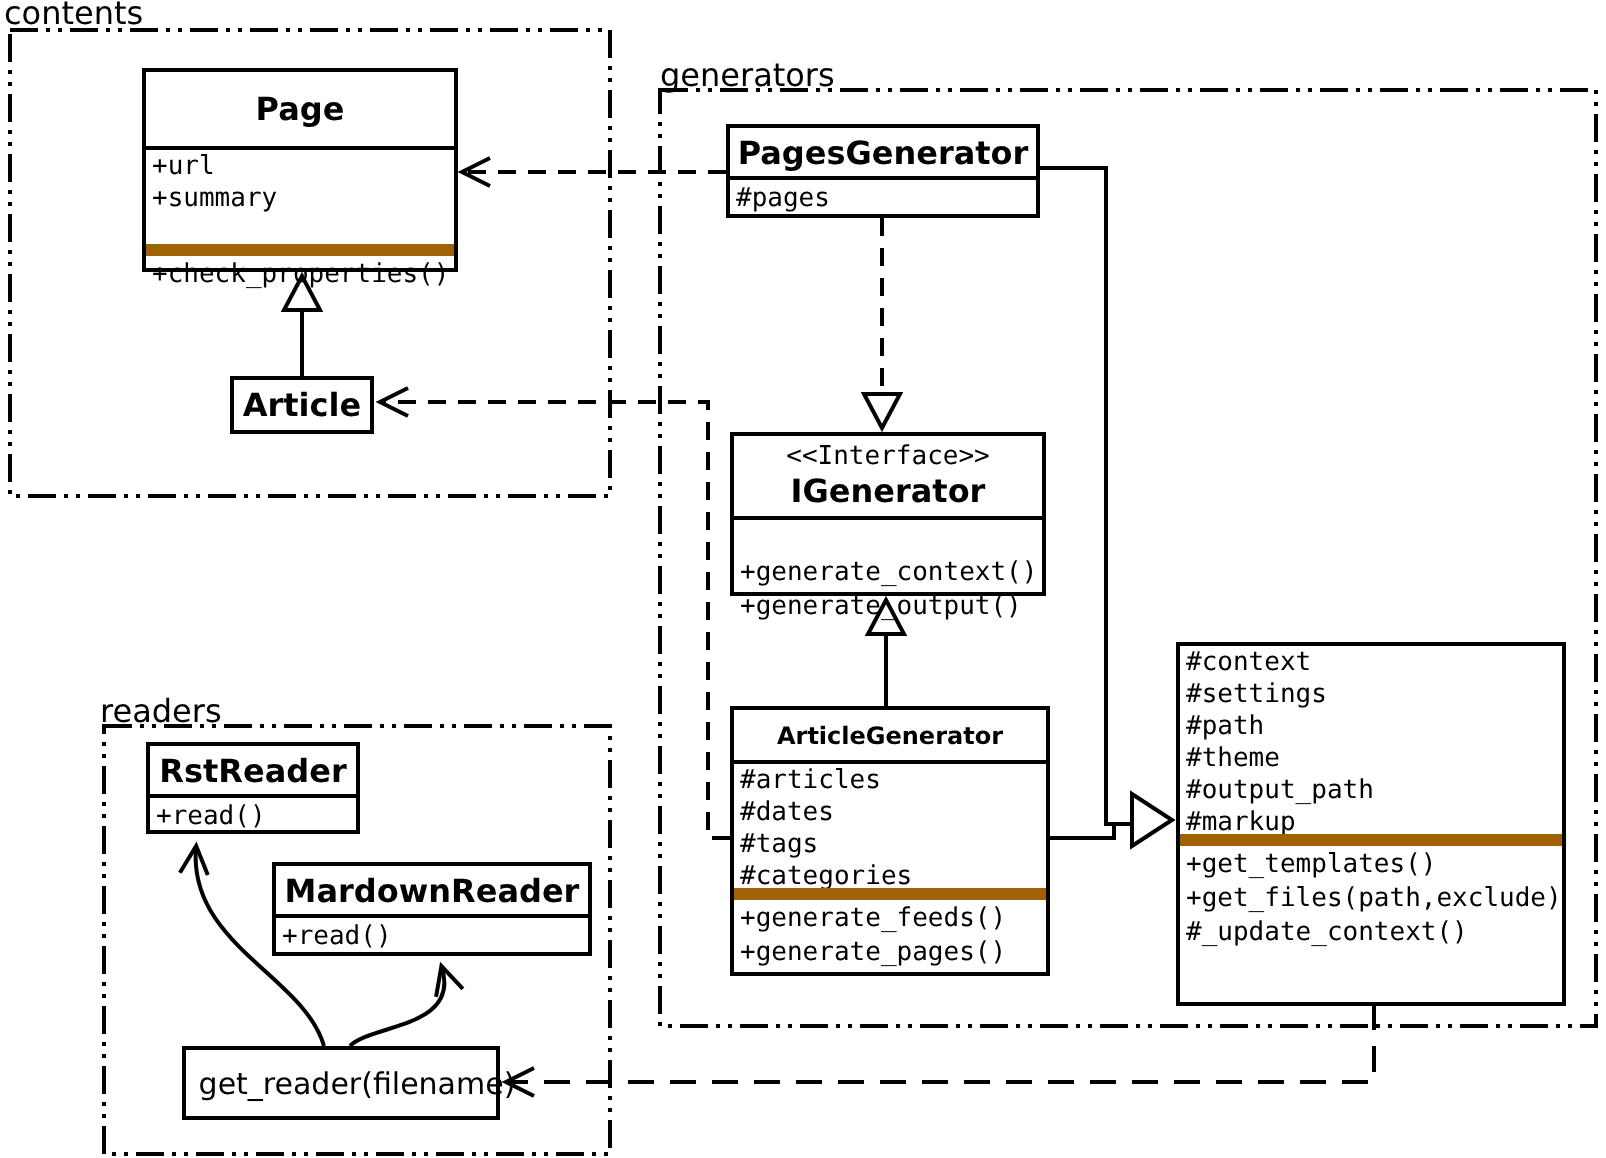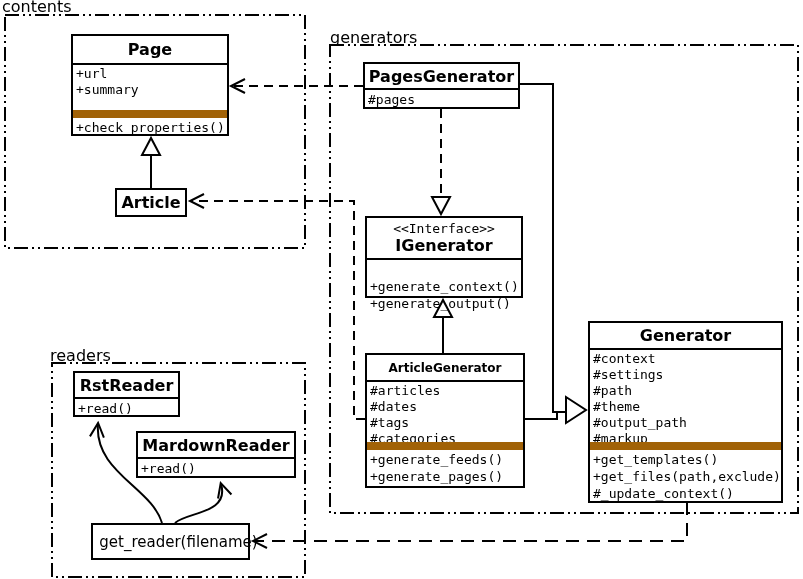--- a/index.html
+++ b/index.html
@@ -22,21 +22,21 @@
     box-sizing:border-box;white-space:nowrap;
   }
   .uml-title.only{border-bottom:none;height:100%;}
   .t15{font-size:12px;}
   .stereo{
     font-family:"DejaVu Sans Mono",monospace;font-weight:normal;
     font-size:13px;line-height:15px;text-align:center;display:block;
   }
   .hdr2{flex-direction:column;justify-content:center;}
   .hdr2 .big{font-size:16px;line-height:20px;}
-  .uml-sec{box-sizing:border-box;border-bottom:8px solid #a16207;padding-top:1px;overflow:hidden;}
+  .uml-sec{box-sizing:border-box;border-bottom:6px solid #a16207;padding-top:1px;overflow:hidden;}
   .uml-sec.last{border-bottom:none;}
   .member{
     font-family:"DejaVu Sans Mono",monospace;font-size:13px;
     line-height:16px;padding-left:3px;white-space:pre;
   }
   .lh17 .member{line-height:17px;}
   .lh19 .member{line-height:18px;}
   .fn-box{
     display:flex;align-items:center;justify-content:center;
     font-size:15px;white-space:nowrap;
@@ -77,21 +77,21 @@
 
     <path d="M162,523 C152,488 94,472 98,424" fill="none" stroke="#000" stroke-width="2" marker-end="url(#stick)"></path>
     <path d="M175,523 C186,512 230,514 221,484" fill="none" stroke="#000" stroke-width="2" marker-end="url(#stick)"></path>
   </svg>
 
   <div class="pkg-label" style="left:2px;top:-2px;">contents</div>
   <div class="pkg-label" style="left:330px;top:29px;">generators</div>
   <div class="pkg-label" style="left:50px;top:347px;">readers</div>
 
   <div class="uml-box" style="left:71px;top:34px;width:158px;height:102px;">
-    <div class="uml-title" style="height:29px;">Page</div>
+    <div class="uml-title" style="height:39px;">Page</div>
     <div class="uml-sec" style="height:53px;">
       <div class="member">+url</div>
       <div class="member">+summary</div>
     </div>
     <div class="uml-sec last lh17">
       <div class="member">+check_properties()</div>
     </div>
   </div>
 
   <div class="uml-box" style="left:115px;top:188px;width:72px;height:29px;">
@@ -124,21 +124,20 @@
       <div class="member">#tags</div>
       <div class="member">#categories</div>
     </div>
     <div class="uml-sec last lh17">
       <div class="member">+generate_feeds()</div>
       <div class="member">+generate_pages()</div>
     </div>
   </div>
 
   <div class="uml-box" style="left:588px;top:321px;width:195px;height:182px;">
-    <div class="uml-title" style="height:27px;">Generator</div>
     <div class="uml-sec" style="height:100px;">
       <div class="member">#context</div>
       <div class="member">#settings</div>
       <div class="member">#path</div>
       <div class="member">#theme</div>
       <div class="member">#output_path</div>
       <div class="member">#markup</div>
     </div>
     <div class="uml-sec last lh17">
       <div class="member">+get_templates()</div>

